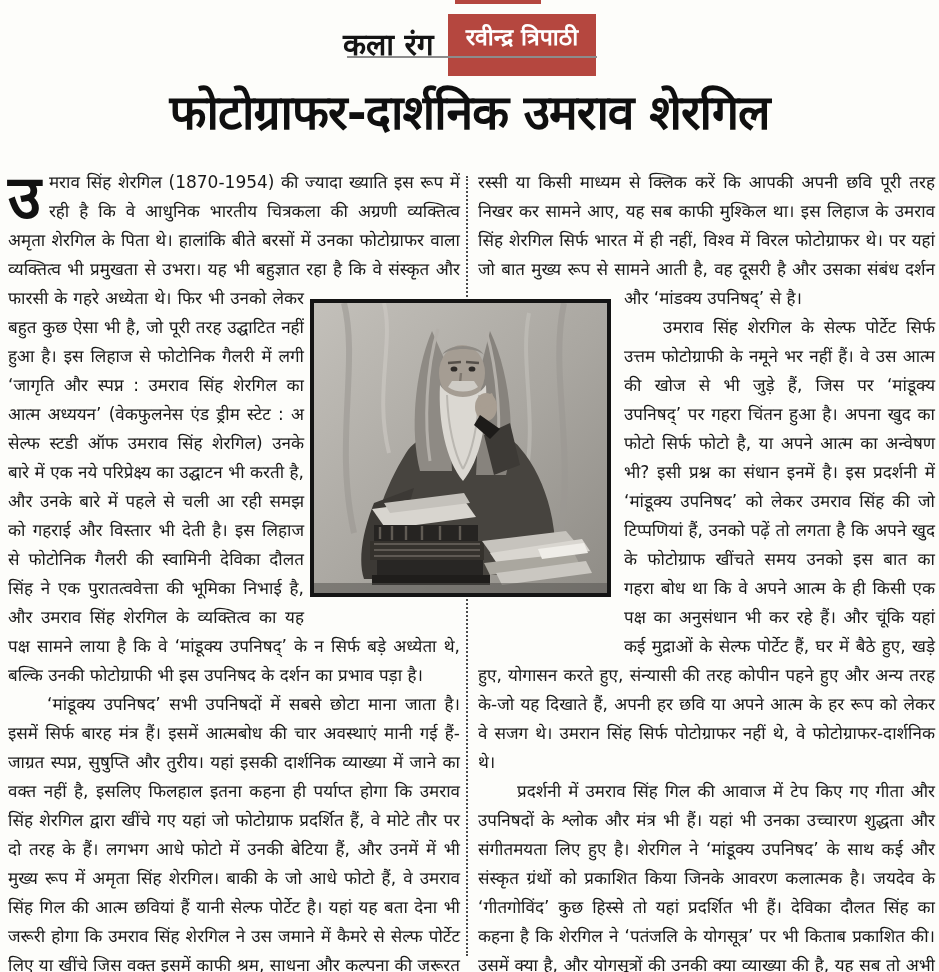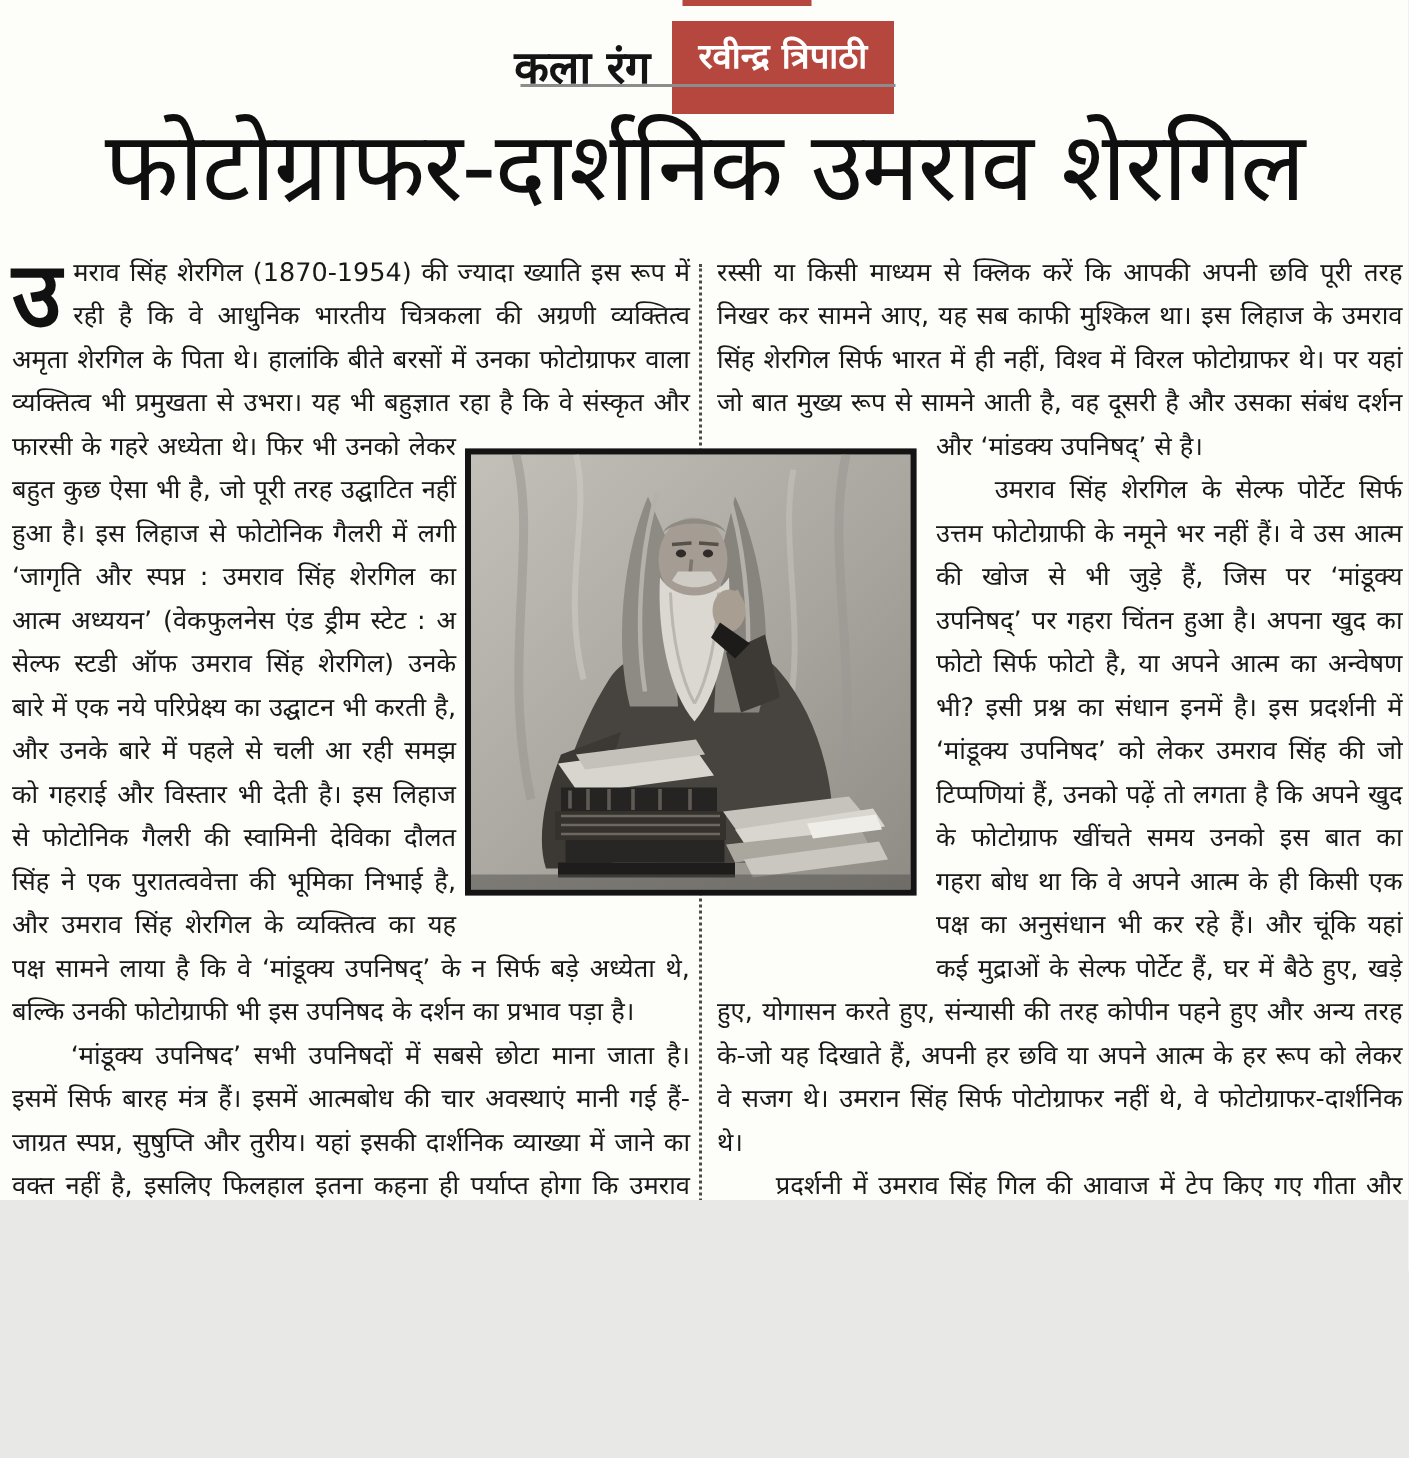--- a/index.html
+++ b/index.html
@@ -1,19 +1,19 @@
 <!DOCTYPE html>
 <html><head>
 <meta charset="utf-8">
 <style>
   * { margin:0; padding:0; box-sizing:border-box; }
   html,body { background:#e8e8e6; }
   .page {
     position:relative;
-    width:939px; height:800px;
+    width:939px; height:972px;
     margin:0 auto;
     background:#fdfdfa;
     overflow:hidden;
     font-family:"DejaVu Sans", sans-serif;
     color:#191919;
   }
   
   .top-red-strip { position:absolute; left:455px; top:0; width:86px; height:4px; background:#b5473f; }
   .masthead { position:absolute; left:0; top:14px; width:100%; text-align:center; }
   .masthead-inner { display:inline-flex; align-items:center; }
@@ -25,21 +25,21 @@
     background:#b5473f; color:#ffffff;
     font-size:23px; font-weight:bold;
     padding:6px 18px 24px 18px;
     min-width:140px;
   }
   .masthead-rule { position:absolute; left:347px; top:56px; width:250px; height:2px; background:#8c8c8c; }
   
   .headline {
     position:absolute; left:0; top:64px; width:100%;
     text-align:center;
-    font-size:64px; line-height:96px; font-weight:normal;
+    font-size:48px; line-height:96px; font-weight:bold;
     color:#0f0f0f; letter-spacing:-1px;
     white-space:nowrap;
   }
   
   .col { position:absolute; top:168px; font-size:17px; line-height:29px; text-align:justify; z-index:1; }
   .col-left  { left:8px;   width:452px; }
   .col-right { left:478px; width:457px; }
   .para { text-align:justify; }
   .para.indent { text-indent:2.3em; }
   .divider {

